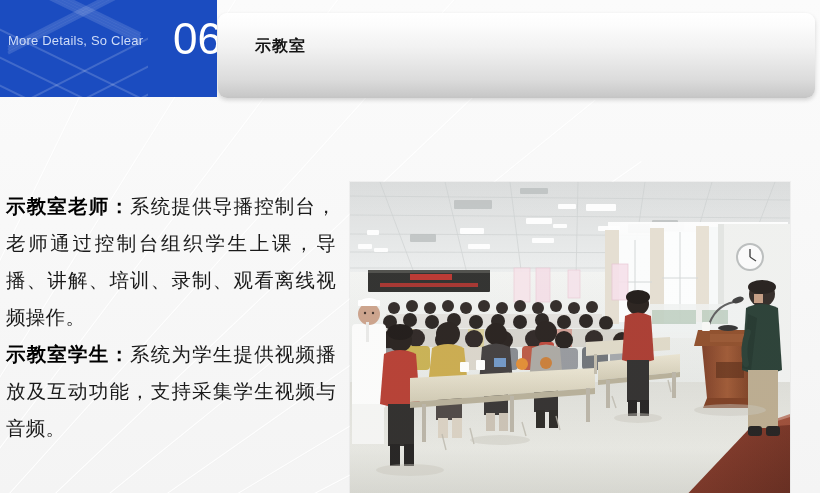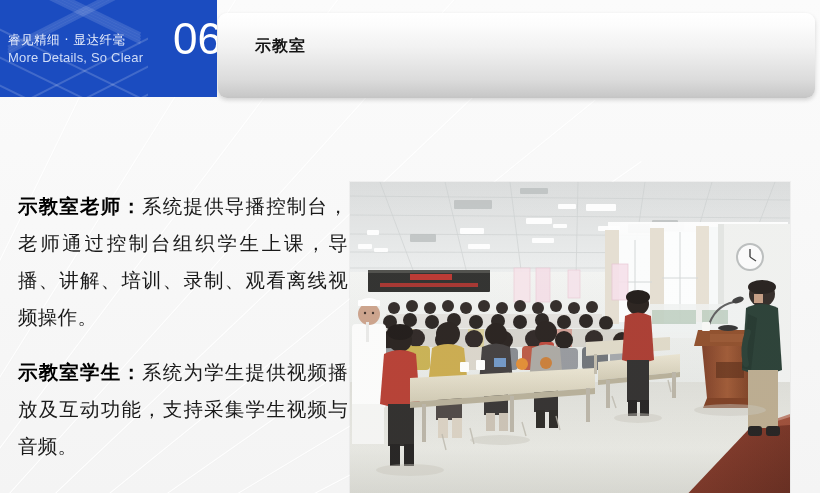--- a/index.html
+++ b/index.html
@@ -142,34 +142,34 @@
     color: #ffffff;
     letter-spacing: 0px;
     line-height: 1;
     z-index: 3;
     font-family: "Liberation Sans", sans-serif;
   }
 
   
   #copy {
     position: absolute;
-    left: 18px;
+    left: 6px;
     top: 188px;
     width: 330px;
     z-index: 5;
   }
   .para {
     font-size: 19.5px;
     line-height: 37px;
     color: #1a1a1a;
     letter-spacing: 0.3px;
     font-family: "DejaVu Sans", "Liberation Sans", sans-serif;
     text-align: justify;
   }
-  .para + .para { margin-top: 18px; }
+  .para + .para { }
   .para b {
     font-weight: 700;
     color: #000;
   }
 
   
   #photo {
     position: absolute;
     left: 350px;
     top: 182px;
@@ -229,21 +229,20 @@
         <div class="s" style="left:-10px; top:118px;  transform:rotate(-27deg);"></div>
         <div class="s2" style="left:-10px; top:132px;  transform:rotate(-27deg);"></div>
         <div class="s" style="left:-10px; top:146px;  transform:rotate(-27deg);"></div>
         <div class="s2" style="left:-10px; top:160px;  transform:rotate(-27deg);"></div>
         <div class="s" style="left:-10px; top:174px;  transform:rotate(-27deg);"></div>
         <div class="s2" style="left:-10px; top:188px;  transform:rotate(-27deg);"></div>
         <div class="s" style="left:-10px; top:202px;  transform:rotate(-27deg);"></div>
       </div>
 
       <div class="slogan">
-        <div class="slogan-cn">睿见精细 · 显达纤毫</div>
         <div class="slogan-en">More Details, So Clear</div>
       </div>
 
       <div class="num-badge">06</div>
     </div>
   </div>
 
   <div id="copy">
 
     <div class="para">

